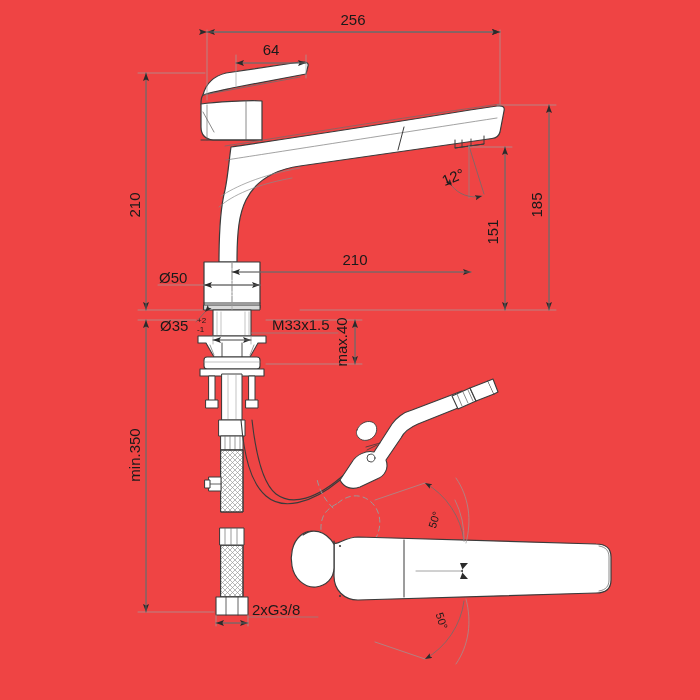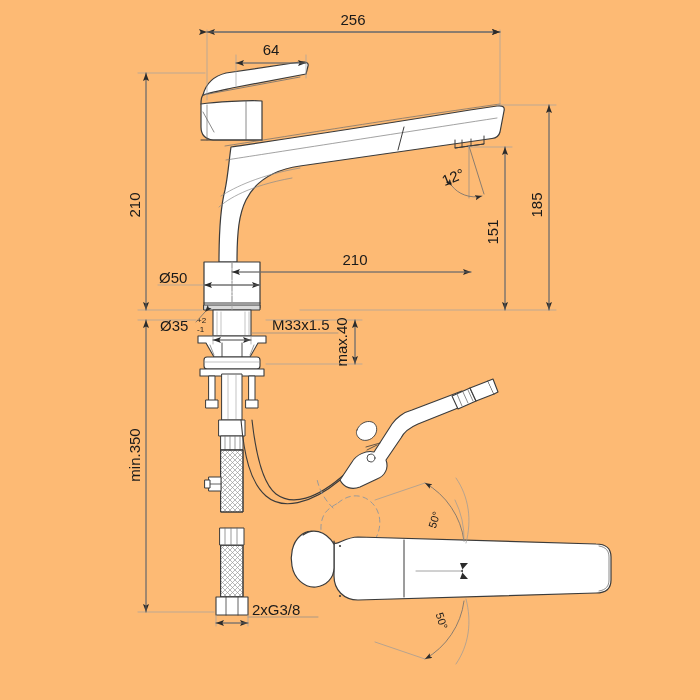--- a/index.html
+++ b/index.html
@@ -1,18 +1,18 @@
 <!DOCTYPE html>
 <html><head>
 <meta charset="utf-8">
 <style>
   html,body{margin:0;padding:0;background:#ffffff;}
   body{width:700px;height:700px;overflow:hidden;
        font-family:"Liberation Sans","DejaVu Sans",sans-serif;color:#1a1a1a;}
-  #sheet{position:relative;width:700px;height:700px;background:#fdba74;}
+  #sheet{position:relative;width:700px;height:700px;background:#ef4444;}
   svg{display:block;}
   .dimtext{font-family:"Liberation Sans","DejaVu Sans",sans-serif;font-size:15px;fill:#1a1a1a;}
   .dimtext.small{font-size:11px;}
   .tol{font-size:8px;}
 </style>
 </head>
 <body>
 
 <div id="sheet">
 <svg width="700" height="700" viewBox="0 0 700 700">

